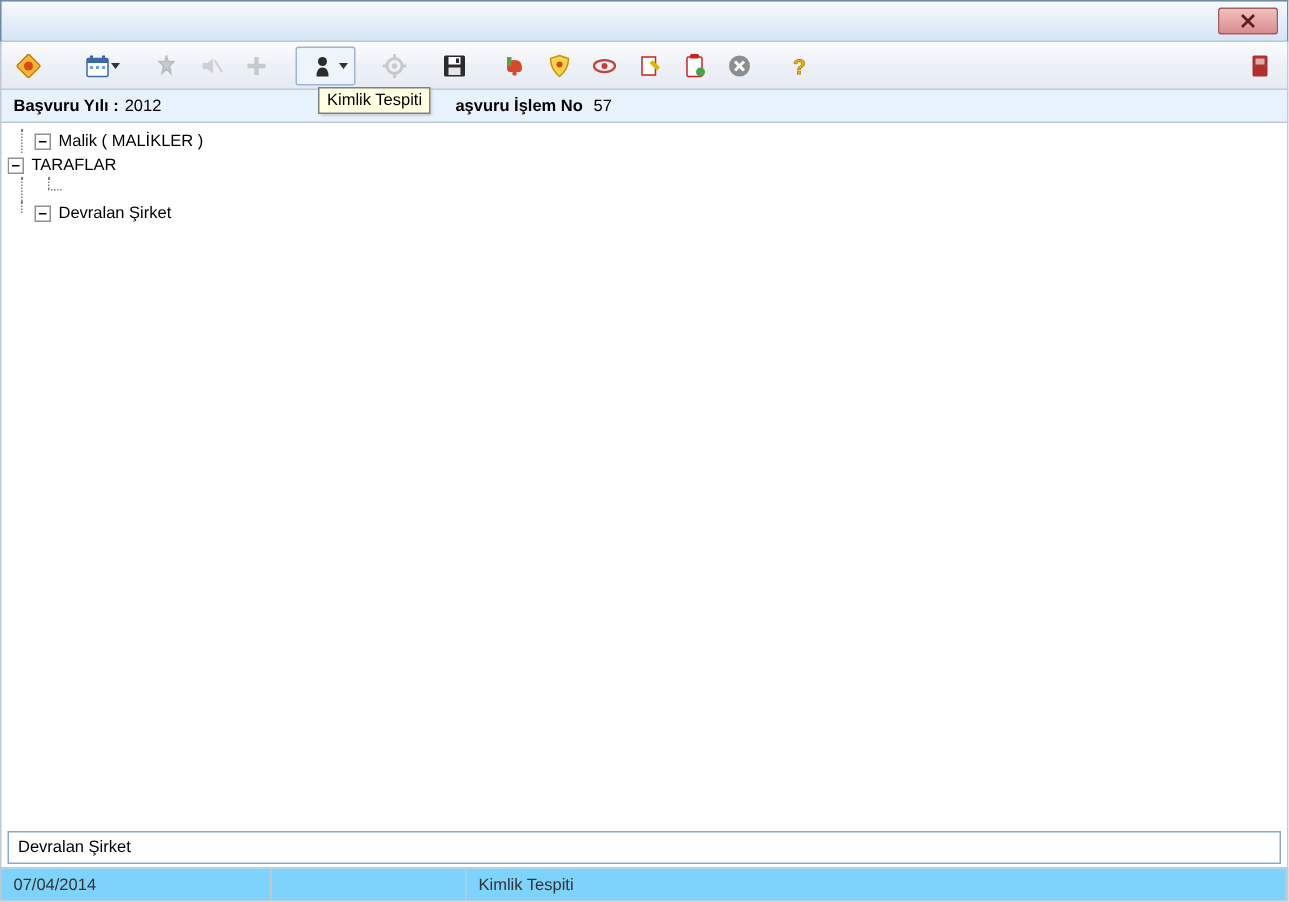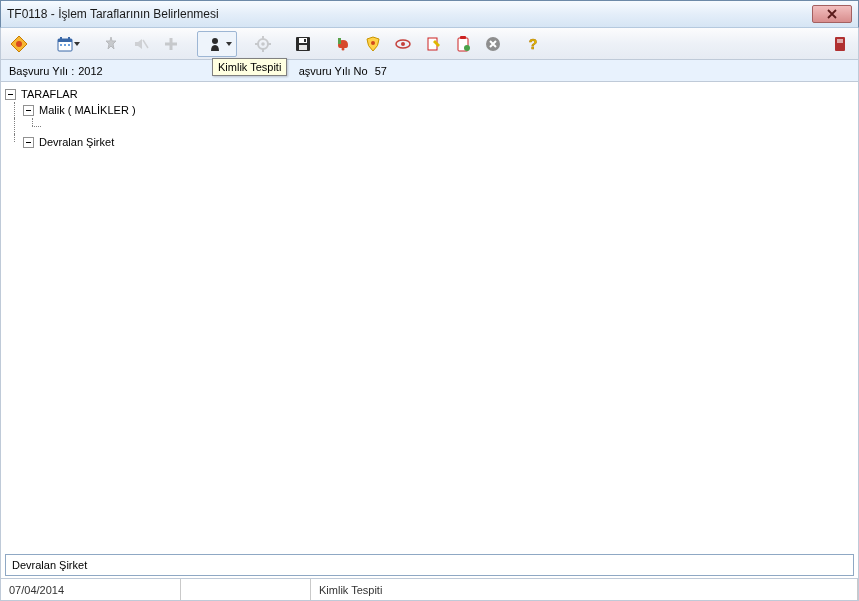--- a/index.html
+++ b/index.html
@@ -80,21 +80,21 @@
   .info-bar {
     height: 22px;
     background: #e8f2fd;
     border: 1px solid #bfcad8;
     border-top: none;
     display: flex;
     align-items: center;
     padding: 0 8px;
     font-size: 11px;
   }
-  .info-bar .lbl { font-weight: normal; }
+  .info-bar .lbl { font-weight: bold; }
   .info-bar .val { margin-left: 4px; }
   .info-bar .gap { width: 160px; }
 
   
   .tree-wrap {
     flex: 1;
     background: #ffffff;
     border: 1px solid #bfcad8;
     border-top: none;
     padding: 4px 4px 2px 4px;
@@ -161,42 +161,41 @@
     background: #fff;
     padding: 3px 6px;
     font-size: 11px;
     height: 22px;
     display:flex;align-items:center;
   }
 
   
   .status-bar {
     height: 22px;
-    background: #ffffff;
+    background: #7dd3fc;
     border: 1px solid #bfcad8;
     border-top: none;
     display: flex;
     align-items: stretch;
   }
   .status-cell {
     border-right: 1px solid #c9c9c9;
     padding: 0 8px;
     display:flex;align-items:center;
     font-size: 11px;
     color:#333;
   }
   .status-cell.date { width: 180px; }
   .status-cell.blank1 { width: 130px; }
   .status-cell.main { flex:1; }
 </style>
 </head>
 <body>
 
 <div class="title-bar">
-  <span>TF0118 - İşlem Taraflarının Belirlenmesi</span>
   <div class="close-btn">
     <svg viewBox="0 0 10 10">
         <path d="M1 1 L9 9 M9 1 L1 9" stroke="#5a1b1b" stroke-width="1.8" fill="none"></path>
       </svg>
   </div>
 </div>
 
 <div class="toolbar">
   <div class="tb-btn">
     <svg viewBox="0 0 16 16">
@@ -318,40 +317,40 @@
   </div>
 
   <div class="tooltip">Kimlik Tespiti</div>
 </div>
 
 <div class="info-bar">
   <span class="lbl">Başvuru Yılı  :</span>
   <span class="val">2012</span>
   <span class="gap"></span>
   <span style="position:relative; left:36px;">
-    <span class="lbl">aşvuru Yılı No</span>
+    <span class="lbl">aşvuru İşlem No</span>
     <span class="val">57</span>
   </span>
 </div>
 
 <div class="tree-wrap">
   <div class="tree">
-
-    <div class="tree-row">
-      <span class="expander minus"></span>
-      <span class="tree-label">TARAFLAR</span>
-    </div>
 
     <div class="tree-row">
       <span class="indent-conn"></span>
       <span class="expander minus"></span>
       <span class="tree-label">Malik ( MALİKLER )</span>
     </div>
 
     <div class="tree-row">
+      <span class="expander minus"></span>
+      <span class="tree-label">TARAFLAR</span>
+    </div>
+
+    <div class="tree-row">
       <span class="indent-conn"></span>
       <span class="indent-conn leaf last"></span>
     </div>
 
     <div class="tree-row">
       <span class="indent-conn last"></span>
       <span class="expander minus"></span>
       <span class="tree-label">Devralan Şirket</span>
     </div>
 

